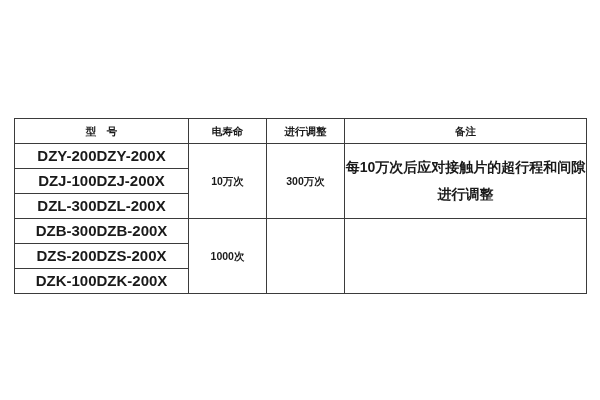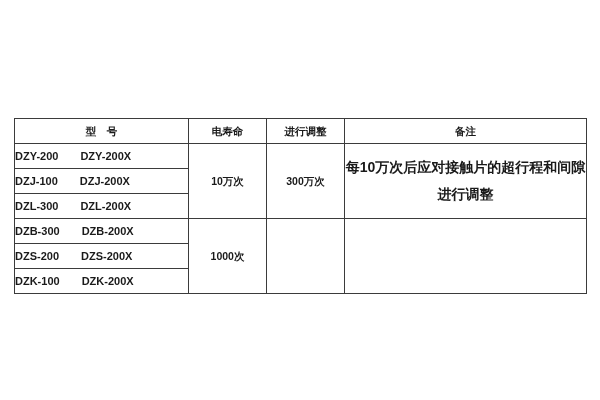--- a/index.html
+++ b/index.html
@@ -47,23 +47,23 @@
   .col-mech  { width: 78px; }
   .col-note  { width: 242px; }
 
   .hdr-model {
     letter-spacing: 0.35em;
     padding-left: 0.35em;
   }
   .model-cell {
     display: flex;
     align-items: center;
-    gap: 22px;
+    justify-content: center;
     height: 24px;
-    font-size: 11px;
+    font-size: 15px;
   }
   .model-cell span {
     white-space: nowrap;
   }
   .note-cell {
     text-align: left;
     padding: 4px 0 4px 14px;
     vertical-align: middle;
   }
   .note-line {

